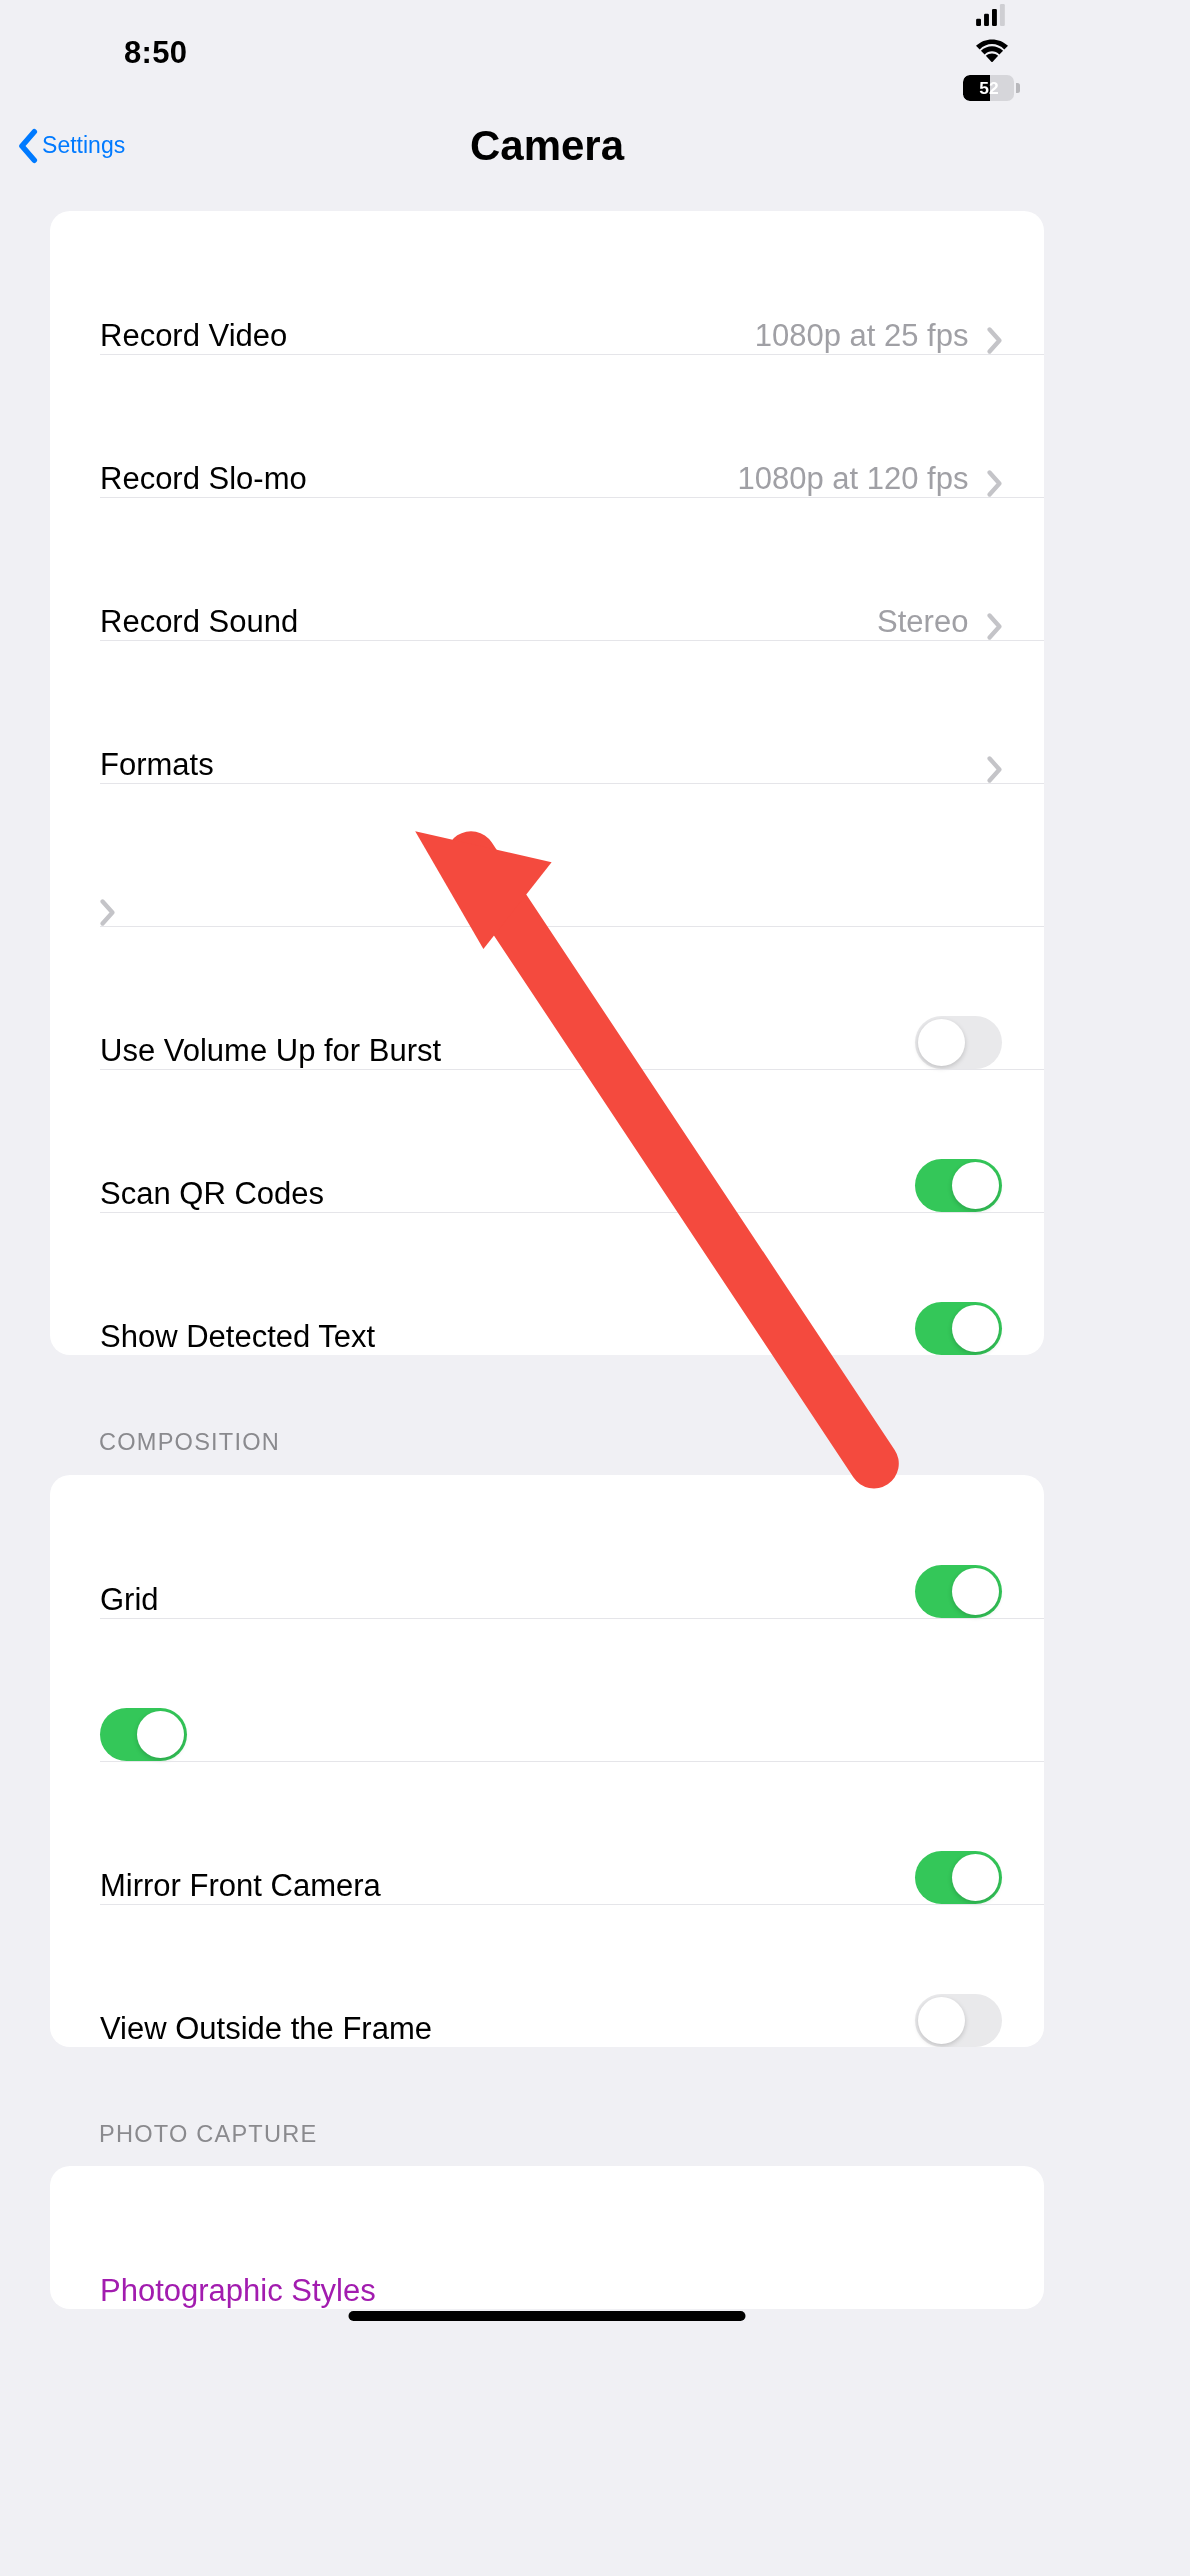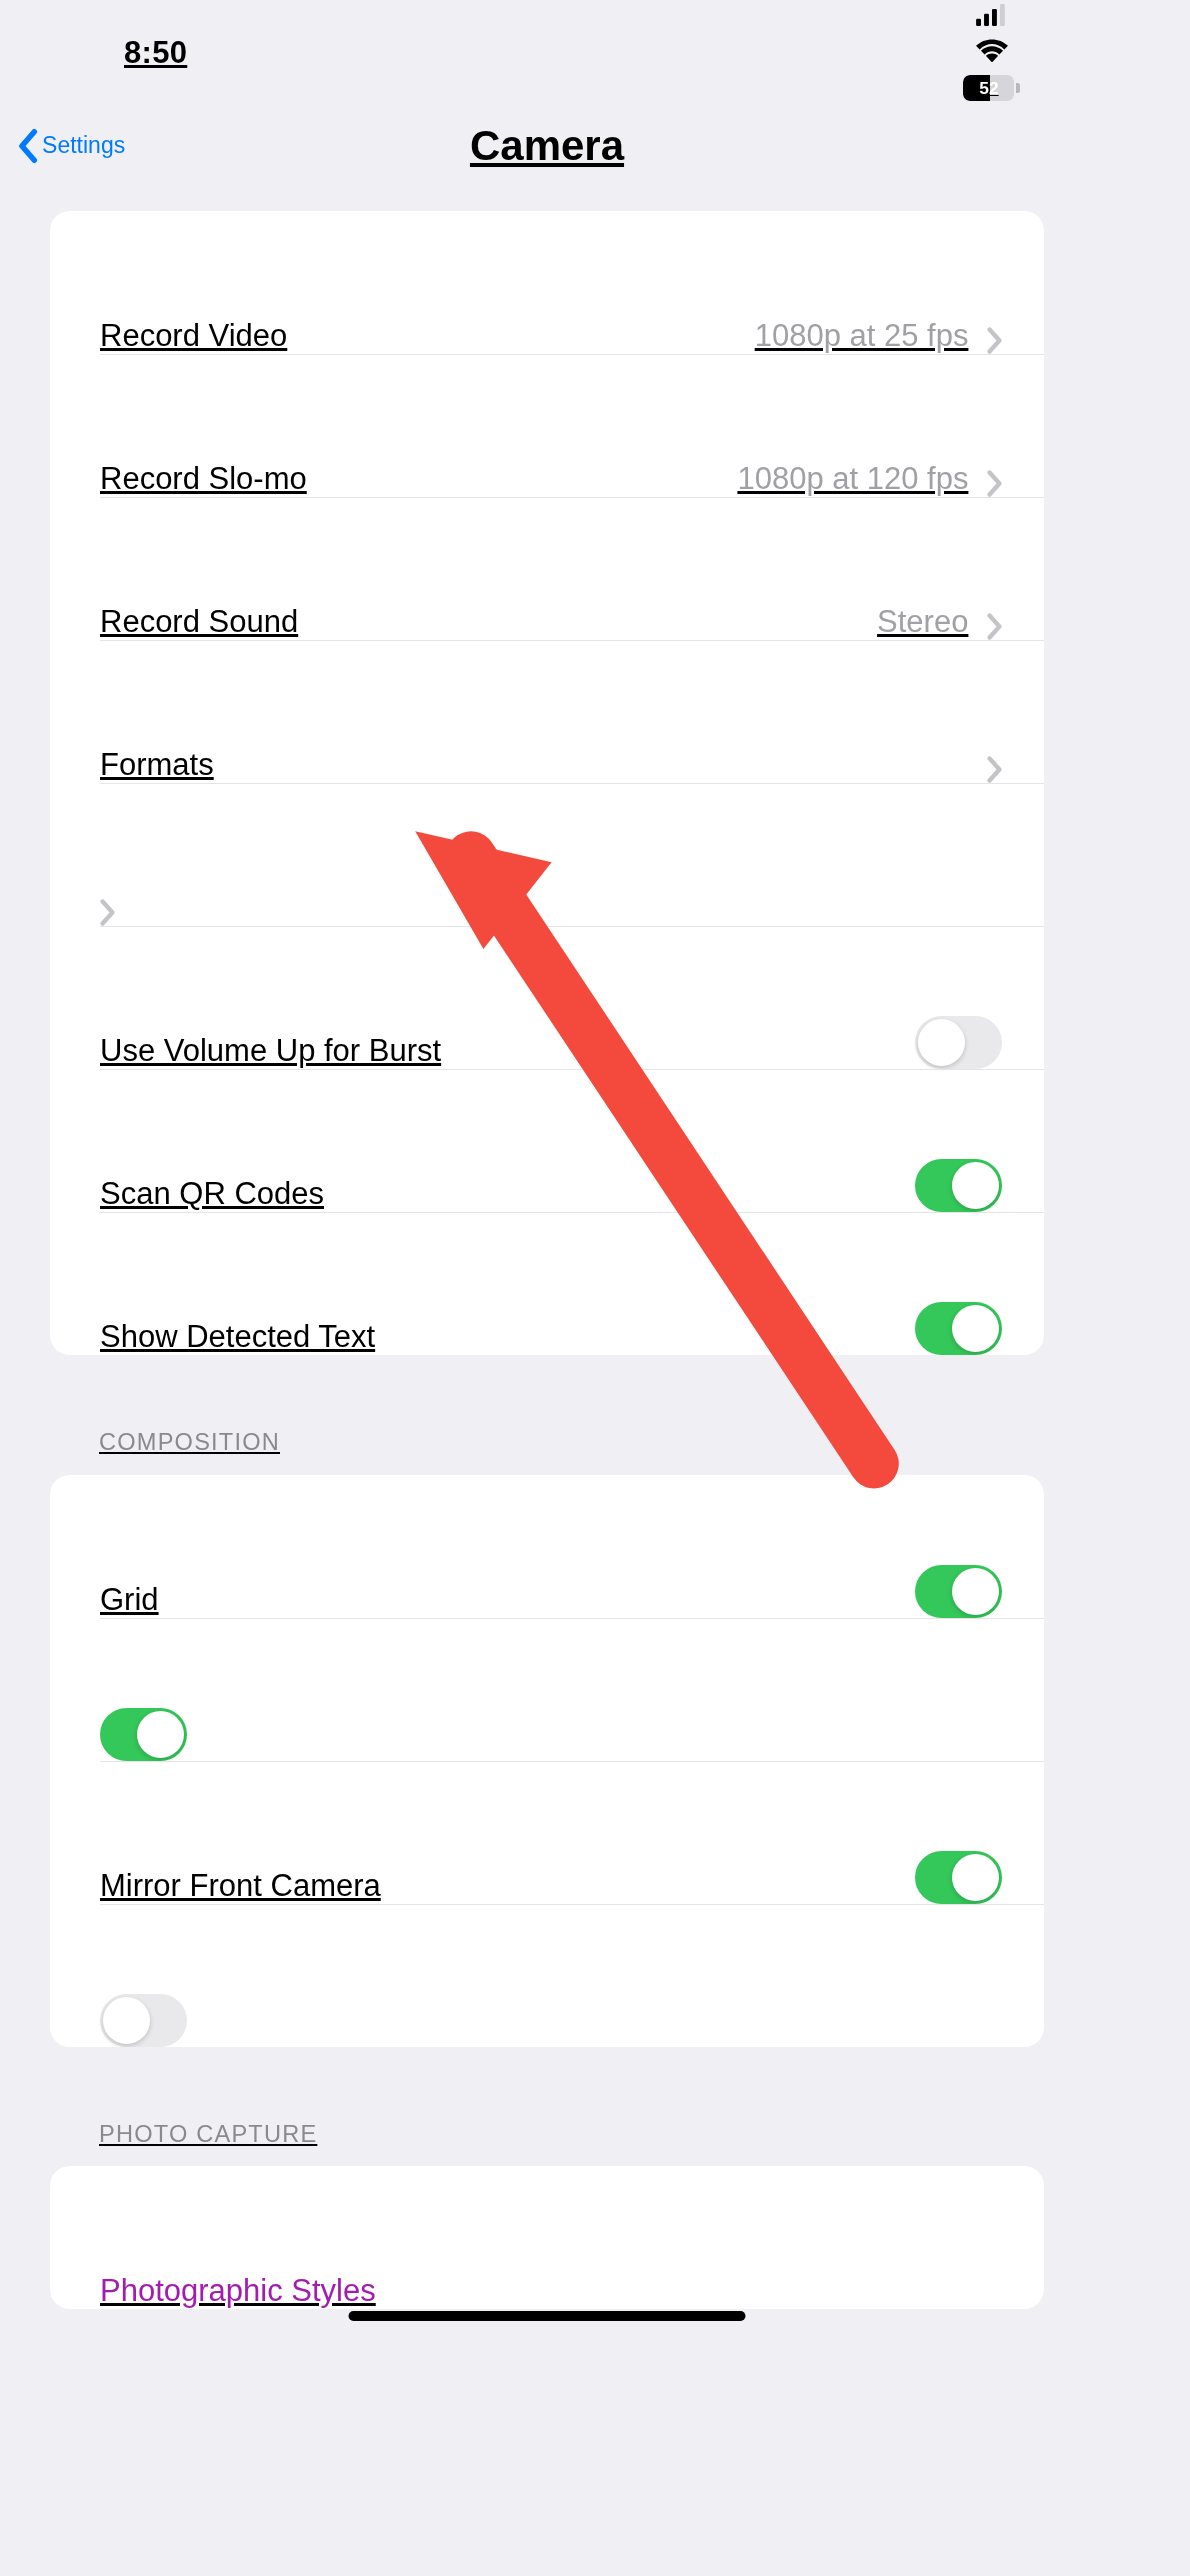--- a/index.html
+++ b/index.html
@@ -5,21 +5,20 @@
   * { box-sizing: border-box; margin: 0; padding: 0; }
   html, body {
     width: 1190px;
     background: #f0f0f4;
     font-family: -apple-system, "SF Pro Text", "Helvetica Neue", Arial, sans-serif;
     color: #000;
   }
   .screen {
     width: 1094px;
     position: relative;
-    text-decoration: underline;
   }
   
   .status-bar {
     height: 105px;
     display: flex;
     align-items: center;
     justify-content: space-between;
     padding: 0 74px 0 124px;
   }
   .status-time {
@@ -302,20 +301,21 @@
           <span class="knob"></span>
         </span>
     </div>
     <div class="row">
       <span class="row-label">Mirror Front Camera</span>
       <span class="switch on">
           <span class="knob"></span>
         </span>
     </div>
     <div class="row">
+      <span class="row-label">View Outside the Frame</span>
       <span class="switch off">
           <span class="knob"></span>
         </span>
     </div>
   </div>
 
   <div class="group-header">PHOTO CAPTURE</div>
   <div class="group" style="margin-top:0">
     <div class="row row-link">
       <span class="row-label">Photographic Styles</span>

